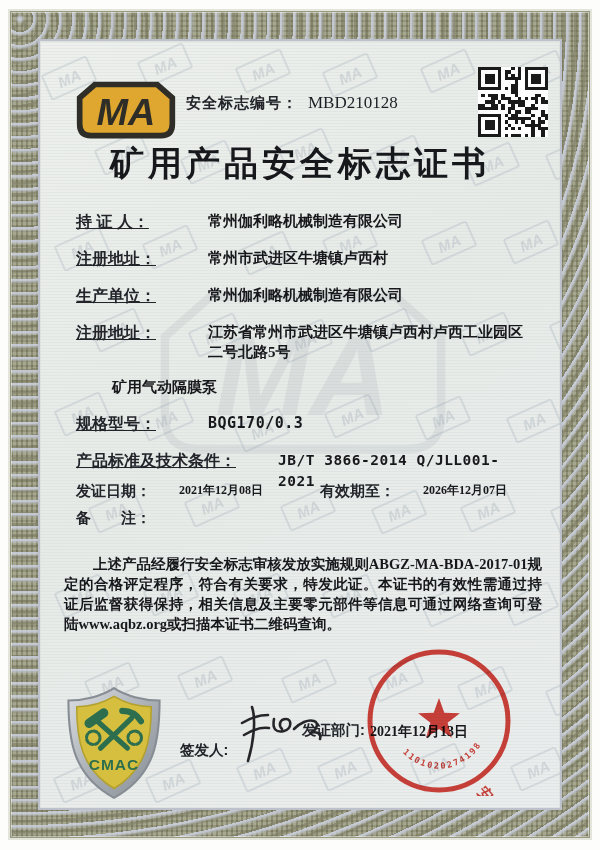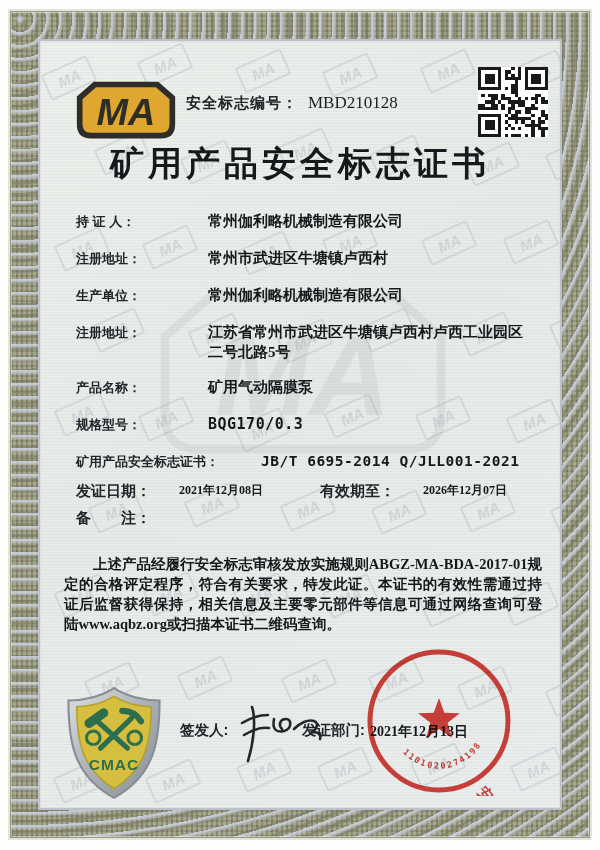--- a/index.html
+++ b/index.html
@@ -31,40 +31,40 @@
   .ma-badge{position:absolute;left:34px;top:38px;}
   .num-line{position:absolute;left:146px;top:52px;white-space:nowrap;}
   .num-label{font-weight:700;font-size:15px;color:#22242a;letter-spacing:1px;}
   .num-value{font-family:"Liberation Serif",serif;font-size:17px;color:#1e2026;margin-left:10px;}
   .qr{position:absolute;left:438px;top:26px;width:70px;height:70px;}
   .cert-title{position:absolute;left:0;right:0;top:100px;text-align:center;
       font-size:34px;font-weight:900;color:#17181c;letter-spacing:4px;}
   
   .fields{position:absolute;left:36px;top:170px;right:26px;}
   .row{display:flex;align-items:flex-start;margin-bottom:15px;}
-  .lbl{flex:none;width:96px;font-weight:700;font-size:13px;color:#22242a;line-height:22px;white-space:nowrap;}
+  .lbl{flex:none;width:96px;font-weight:700;font-size:16px;color:#22242a;line-height:22px;white-space:nowrap;text-decoration:underline;}
   .val{flex:1;font-family:"Liberation Serif",serif;font-weight:600;font-size:15px;
        color:#17181c;line-height:21px;margin-left:36px;}
   .row-addr .val{line-height:20px;}
   .row-std .lbl{width:auto;}
   .row-std .val{margin-left:42px;font-family:"DejaVu Sans Mono",monospace;font-size:14.5px;letter-spacing:.5px;}
   .val-model{font-family:"DejaVu Sans Mono",monospace;font-weight:700;letter-spacing:.5px;}
   
   .dates{position:absolute;left:36px;top:441px;display:flex;white-space:nowrap;}
   .dates .lbl2{font-weight:700;font-size:15px;color:#22242a;}
   .dates .val2{font-family:"Liberation Serif",serif;font-weight:600;font-size:12px;color:#17181c;margin-left:28px;}
   .dates .lbl2.second{margin-left:57px;}
   .remark{position:absolute;left:36px;top:468px;display:flex;}
   
   .statement{position:absolute;left:24px;top:513px;width:478px;
      font-family:"Liberation Serif",serif;font-weight:700;font-size:14.5px;
      color:#17181c;line-height:1.38;text-align:justify;text-indent:2em;}
   
   .cmac{position:absolute;left:22px;top:645px;}
-  .sign-label{position:absolute;left:140px;top:680px;font-weight:700;font-size:14.5px;color:#22242a;}
+  .sign-label{position:absolute;left:140px;top:700px;font-weight:700;font-size:14.5px;color:#22242a;}
   .sign-scribble{position:absolute;left:196px;top:648px;}
   .dept-label{position:absolute;left:262px;top:680px;font-weight:700;font-size:14.5px;color:#22242a;}
   .dept-date{position:absolute;left:330px;top:682px;font-family:"Liberation Serif",serif;
      font-weight:600;font-size:14px;color:#17181c;white-space:nowrap;}
   .seal{position:absolute;left:324px;top:605px;mix-blend-mode:multiply;opacity:.92;}
 </style>
 </head>
 <body>
 
 <div class="page">
@@ -292,30 +292,29 @@
       </div>
       <div class="row">
         <span class="lbl">生产单位：</span>
         <span class="val">常州伽利略机械制造有限公司</span>
       </div>
       <div class="row row-addr">
         <span class="lbl">注册地址：</span>
         <span class="val">江苏省常州市武进区牛塘镇卢西村卢西工业园区二号北路5号</span>
       </div>
       <div class="row">
-        <span class="lbl">产品名称：</span>
         <span class="val">矿用气动隔膜泵</span>
       </div>
       <div class="row">
         <span class="lbl">规格型号：</span>
         <span class="val val-model">BQG170/0.3</span>
       </div>
       <div class="row row-std">
-        <span class="lbl">矿用产品安全标志证书：</span>
-        <span class="val">JB/T 6695-2014  Q/JLL001-2021</span>
+        <span class="lbl">产品标准及技术条件：</span>
+        <span class="val">JB/T 3866-2014  Q/JLL001-2021</span>
       </div>
       <div class="row">
       </div>
     </div>
 
     <div class="dates">
       <span class="lbl2">发证日期：</span>
       <span class="val2">2021年12月08日</span>
       <span class="lbl2 second">有效期至：</span>
       <span class="val2">2026年12月07日</span>

